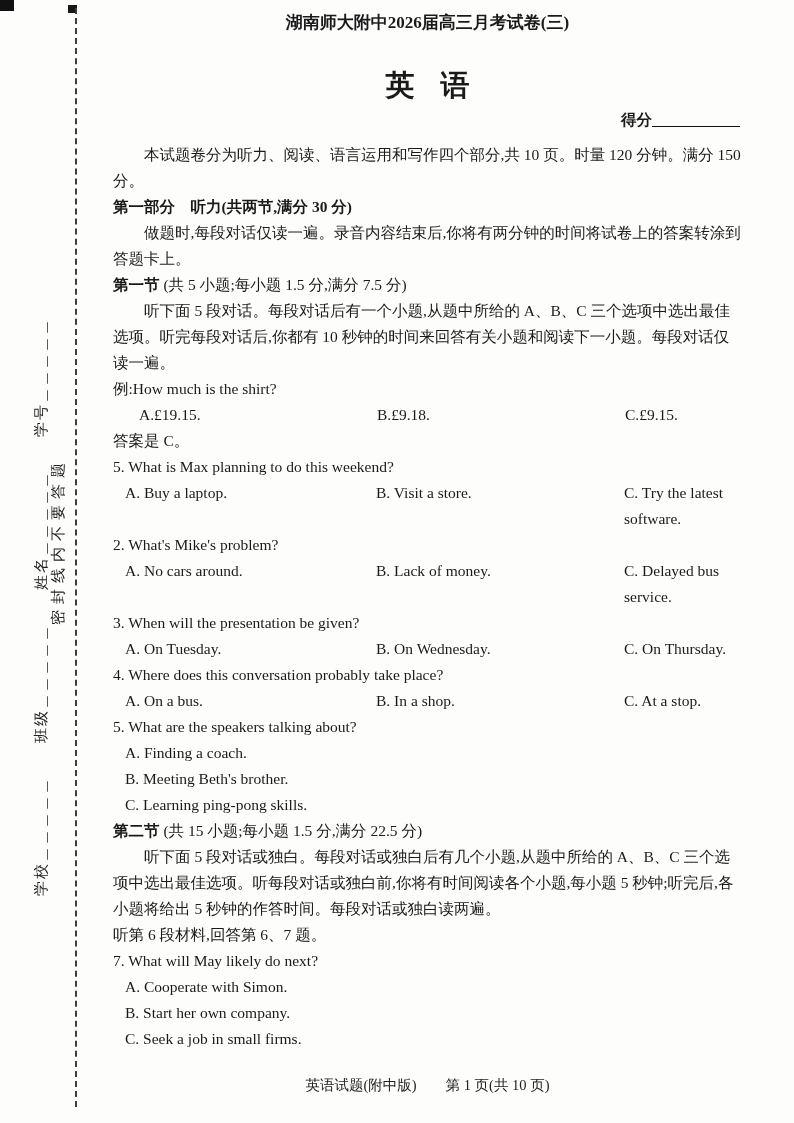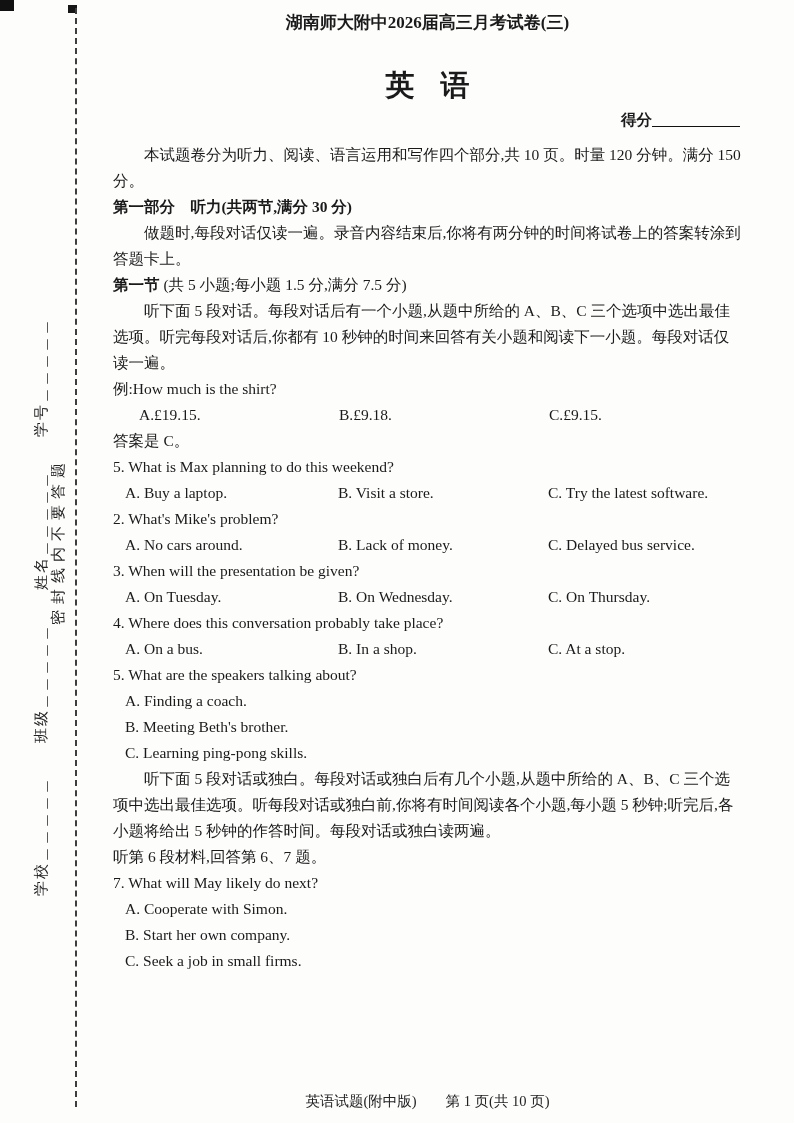--- a/index.html
+++ b/index.html
@@ -51,28 +51,28 @@
   .para { line-height: 26px; }
   .indent { text-indent: 2em; }
   .heading-bold { font-weight: bold; line-height: 26px; }
   .section-heading { line-height: 26px; }
   .section-heading .b { font-weight: bold; }
   .section-heading .n { font-weight: normal; }
 
   .q-text { line-height: 26px; }
   .opt-row {
     display: grid; grid-template-columns: 213px 210px auto;
-    padding-left: 12px; line-height: 26px;
+    padding-left: 12px; line-height: 26px; gap: 38px;
   }
   .opt-row.example { grid-template-columns: 200px 210px auto; padding-left: 26px; }
   .opt-stack { padding-left: 12px; line-height: 26px; }
   .opt-stack div { line-height: 26px; }
 
   .footer {
-    position: absolute; bottom: 12px; left: 113px; right: 52px;
+    position: absolute; bottom: 28px; left: 113px; right: 52px;
     text-align: center; font-size: 14.5px; color: #222; line-height: 20px;
   }
 </style>
 </head>
 <body>
 
 <div class="sheet">
   <div class="corner-mark"></div>
   <div class="dash-top-mark"></div>
 
@@ -144,20 +144,23 @@
 
     <div class="question">
       <p class="q-text">5. What are the speakers talking about?</p>
       <div class="opt-stack">
         <div>A. Finding a coach.</div>
         <div>B. Meeting Beth's brother.</div>
         <div>C. Learning ping-pong skills.</div>
       </div>
     </div>
 
+    <div class="section-heading">
+      <span class="b">第二节</span><span class="n">  (共 15 小题;每小题 1.5 分,满分 22.5 分)</span>
+    </div>
     <p class="para indent">听下面 5 段对话或独白。每段对话或独白后有几个小题,从题中所给的 A、B、C 三个选项中选出最佳选项。听每段对话或独白前,你将有时间阅读各个小题,每小题 5 秒钟;听完后,各小题将给出 5 秒钟的作答时间。每段对话或独白读两遍。</p>
     <p class="para">听第 6 段材料,回答第 6、7 题。</p>
 
 
     <div class="question">
       <p class="q-text">7. What will May likely do next?</p>
       <div class="opt-stack">
         <div>A. Cooperate with Simon.</div>
         <div>B. Start her own company.</div>
         <div>C. Seek a job in small firms.</div>

